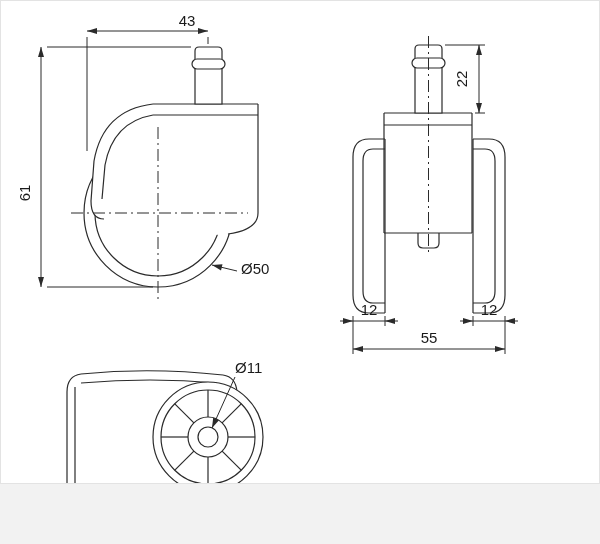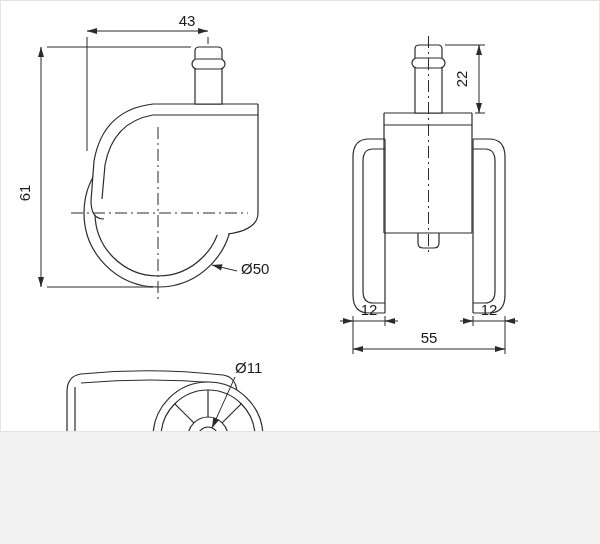--- a/index.html
+++ b/index.html
@@ -1,17 +1,17 @@
 <!DOCTYPE html>
 <html><head>
 <meta charset="utf-8">
 <style>
   html,body{margin:0;padding:0;background:#f2f2f2;}
   .canvas{
-    width:600px;height:432px;background:#ffffff;position:relative;
+    width:600px;height:484px;background:#ffffff;position:relative;
     box-sizing:border-box;border:1px solid #e3e3e3;overflow:hidden;
     font-family:"Liberation Sans", sans-serif;
     text-align:center;
   }
   svg{display:block;}
   svg text{
     font-family:"Liberation Sans", sans-serif;
     font-size:15px;
     fill:#1a1a1a;
     stroke:none;

